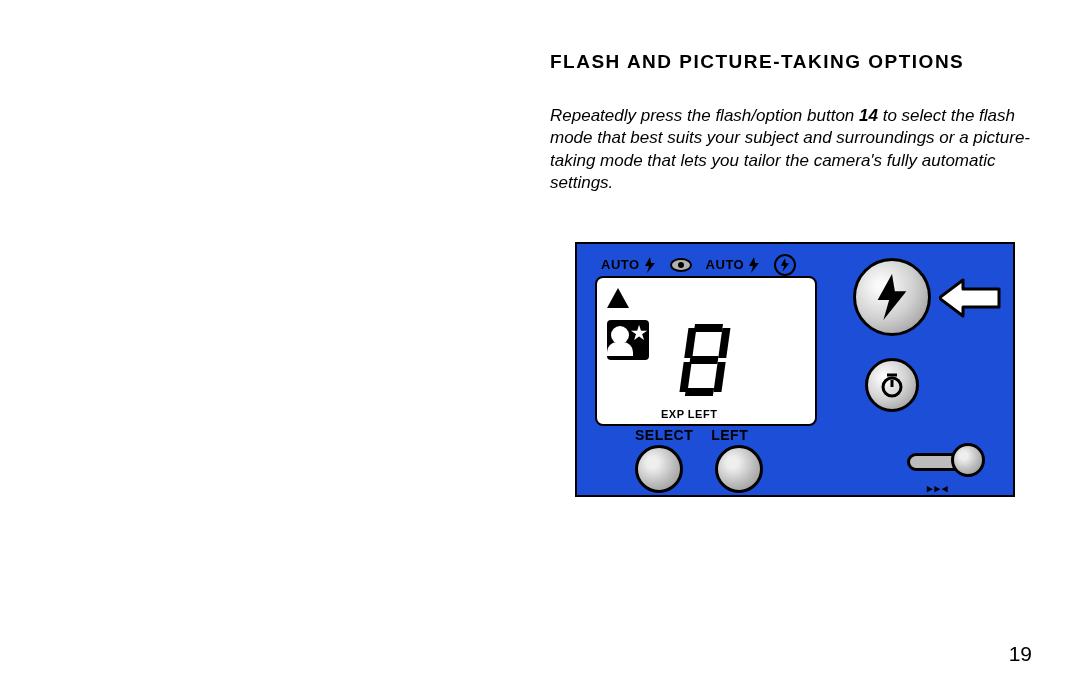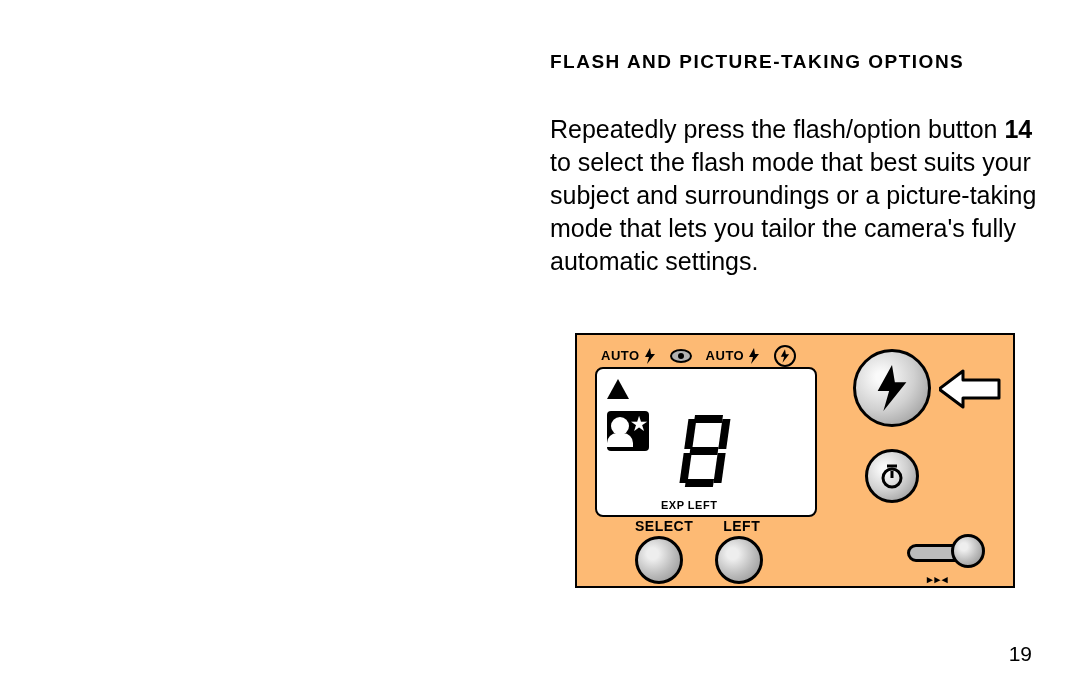--- a/index.html
+++ b/index.html
@@ -46,33 +46,34 @@
     font-size: 25px;
   }
   h2.section-title {
     margin: 0 0 14px 0;
     font-size: 19px;
     font-weight: 900;
     letter-spacing: 1.5px;
     line-height: 1.25;
   }
   .body-text {
-    font-size: 25px;
+    font-size: 17px;
     line-height: 1.32;
+    font-style: italic;
   }
   .body-text b { font-weight: 900; }
   .diagram-wrap {
     margin-top: 30px;
     display: flex;
     justify-content: center;
   }
   .panel {
     width: 440px;
     height: 255px;
-    background: #fdba74;
+    background: #1d4ed8;
     border: 2px solid #000;
     position: relative;
   }
   
   .lcd {
     position: absolute;
     top: 32px;
     left: 18px;
     width: 222px;
     height: 150px;
@@ -168,21 +169,21 @@
   .seg-d{top:64px;left:6px;width:28px;height:8px;}
   .seg-e{top:38px;left:0;width:8px;height:30px;}
   .seg-f{top:4px;left:0;width:8px;height:30px;}
   .seg-g{top:32px;left:6px;width:28px;height:8px;}
   .exp-left {
     position:absolute;
     bottom:4px;left:64px;
     font-size:11px;font-weight:900;letter-spacing:0.5px;
   }
   
-  .btn-labels { position:absolute; bottom:44px; left:50px; display:flex; gap:30px; font-size:14px; font-weight:900; letter-spacing:0.5px;justify-content:flex-end;}
+  .btn-labels { position:absolute; bottom:44px; left:50px; display:flex; gap:18px; font-size:14px; font-weight:900; letter-spacing:0.5px;justify-content:flex-end;}
   
   .rb-select{position:absolute;left:58px;bottom:-4px;width:48px;height:48px;border-radius:50%;border:3px solid #000;background: radial-gradient(circle at 35% 35%, #eee 15%, #bcbcbc 55%, #8a8a8a 100%);}
   .rb-enter {position:absolute;left:138px;bottom:-4px;width:48px;height:48px;border-radius:50%;border:3px solid #000;background: radial-gradient(circle at 35% 35%, #eee 15%, #bcbcbc 55%, #8a8a8a 100%);}
   
   .rb-select{bottom:2px;} .rb-enter{bottom:2px;}
   
   .big-btn {
     position:absolute;
     border-radius:50%;
     border:3px solid #000;

